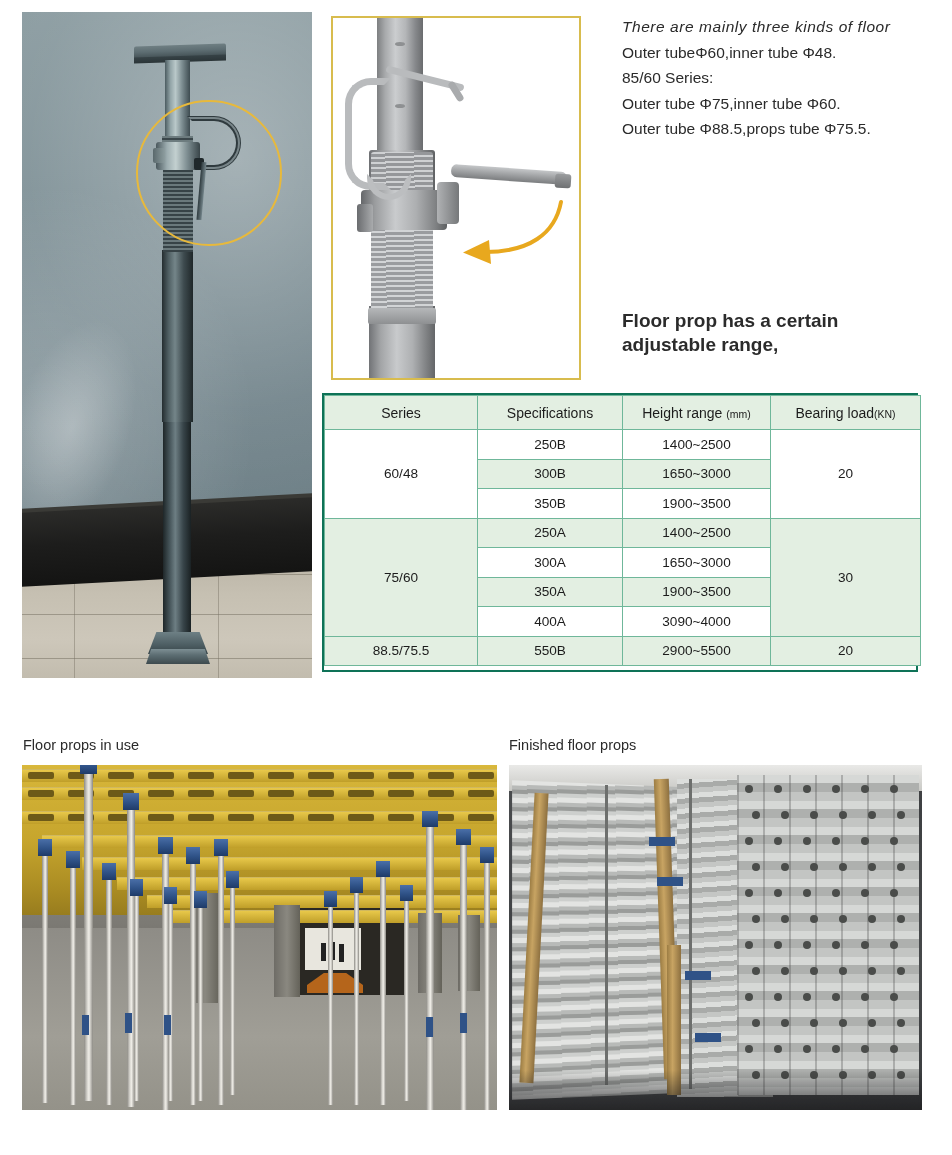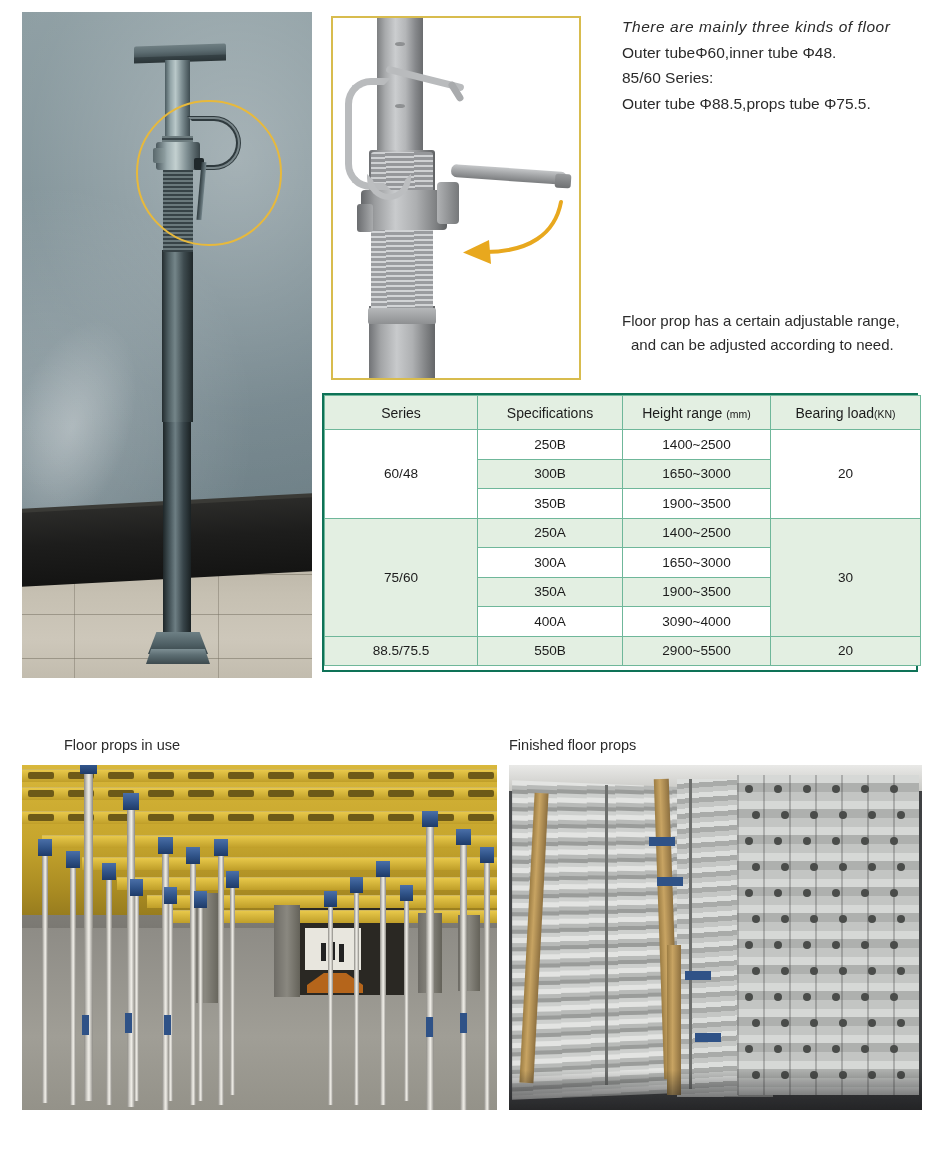--- a/index.html
+++ b/index.html
@@ -227,21 +227,21 @@
   .d-arrow { position: absolute; left: 100px; top: 176px; }
 
   
   .spec-text {
     position: absolute; left: 622px; top: 14px; width: 312px;
     font-size: 15.5px; line-height: 25.5px; color: #2b2b2b;
   }
   .spec-text .lead { letter-spacing: 0.55px; font-style: italic; }
   .adjust-text {
     position: absolute; left: 622px; top: 309px; width: 315px;
-    font-size: 15px; line-height: 24px; color: #2b2b2b;
+    font-size: 19px; line-height: 24px; color: #2b2b2b; font-weight: bold;
   }
   .adjust-text .l2 { display: block; padding-left: 9px; }
 
   
   .spec-table {
     position: absolute; left: 322px; top: 393px;
     width: 596px;
     border-collapse: collapse;
     table-layout: fixed;
     font-size: 13.6px;
@@ -269,21 +269,21 @@
     width: 596px; height: 279px;
     border: 2px solid #0e7257;
   }
   .spec-table { position: static; left: auto; top: auto; width: 100%; border: none; }
 
   
   .cap {
     position: absolute;
     font-size: 14.5px; color: #2b2b2b;
   }
-  .cap-left { left: 23px; top: 737px; margin-left: 41px; }
+  .cap-left { left: 23px; top: 737px; }
   .cap-right { left: 509px; top: 737px; }
 
   .photo-use {
     position: absolute; left: 22px; top: 765px;
     width: 475px; height: 345px;
     overflow: hidden; background: #8d8a82;
   }
   .pu-ceiling {
     position: absolute; left: 0; top: 0; width: 100%; height: 170px;
     background: linear-gradient(180deg,#d9b83c 0%,#cfae33 20%,#c6a52d 45%,#a88a22 75%,#8a711b 100%);
@@ -453,26 +453,26 @@
     <svg class="d-arrow" width="140" height="80" viewBox="0 0 140 80">
       <path d="M128 8 C 122 40, 96 58, 52 58" fill="none" stroke="#e8a81e" stroke-width="4" stroke-linecap="round"></path>
       <path d="M56 46 L30 58.5 L58 70 Z" fill="#e8a81e"></path>
     </svg>
   </div>
 
   <div class="spec-text">
     <div class="lead">There are mainly three kinds of floor</div>
     <div>Outer tubeΦ60,inner tube Φ48.</div>
     <div>85/60 Series:</div>
+    <div>Outer tube Φ75,inner tube Φ60.</div>
     <div>Outer tube Φ88.5,props tube Φ75.5.</div>
   </div>
 
   <div class="adjust-text">
     <div>Floor prop has a certain adjustable range,</div>
-    <div class="l2">and can be adjusted according to need.</div>
   </div>
 
   <div class="tbl-wrap">
     <table class="spec-table">
       <colgroup>
         <col style="width:153px">
         <col style="width:145px">
         <col style="width:148px">
         <col style="width:150px">
       </colgroup>

